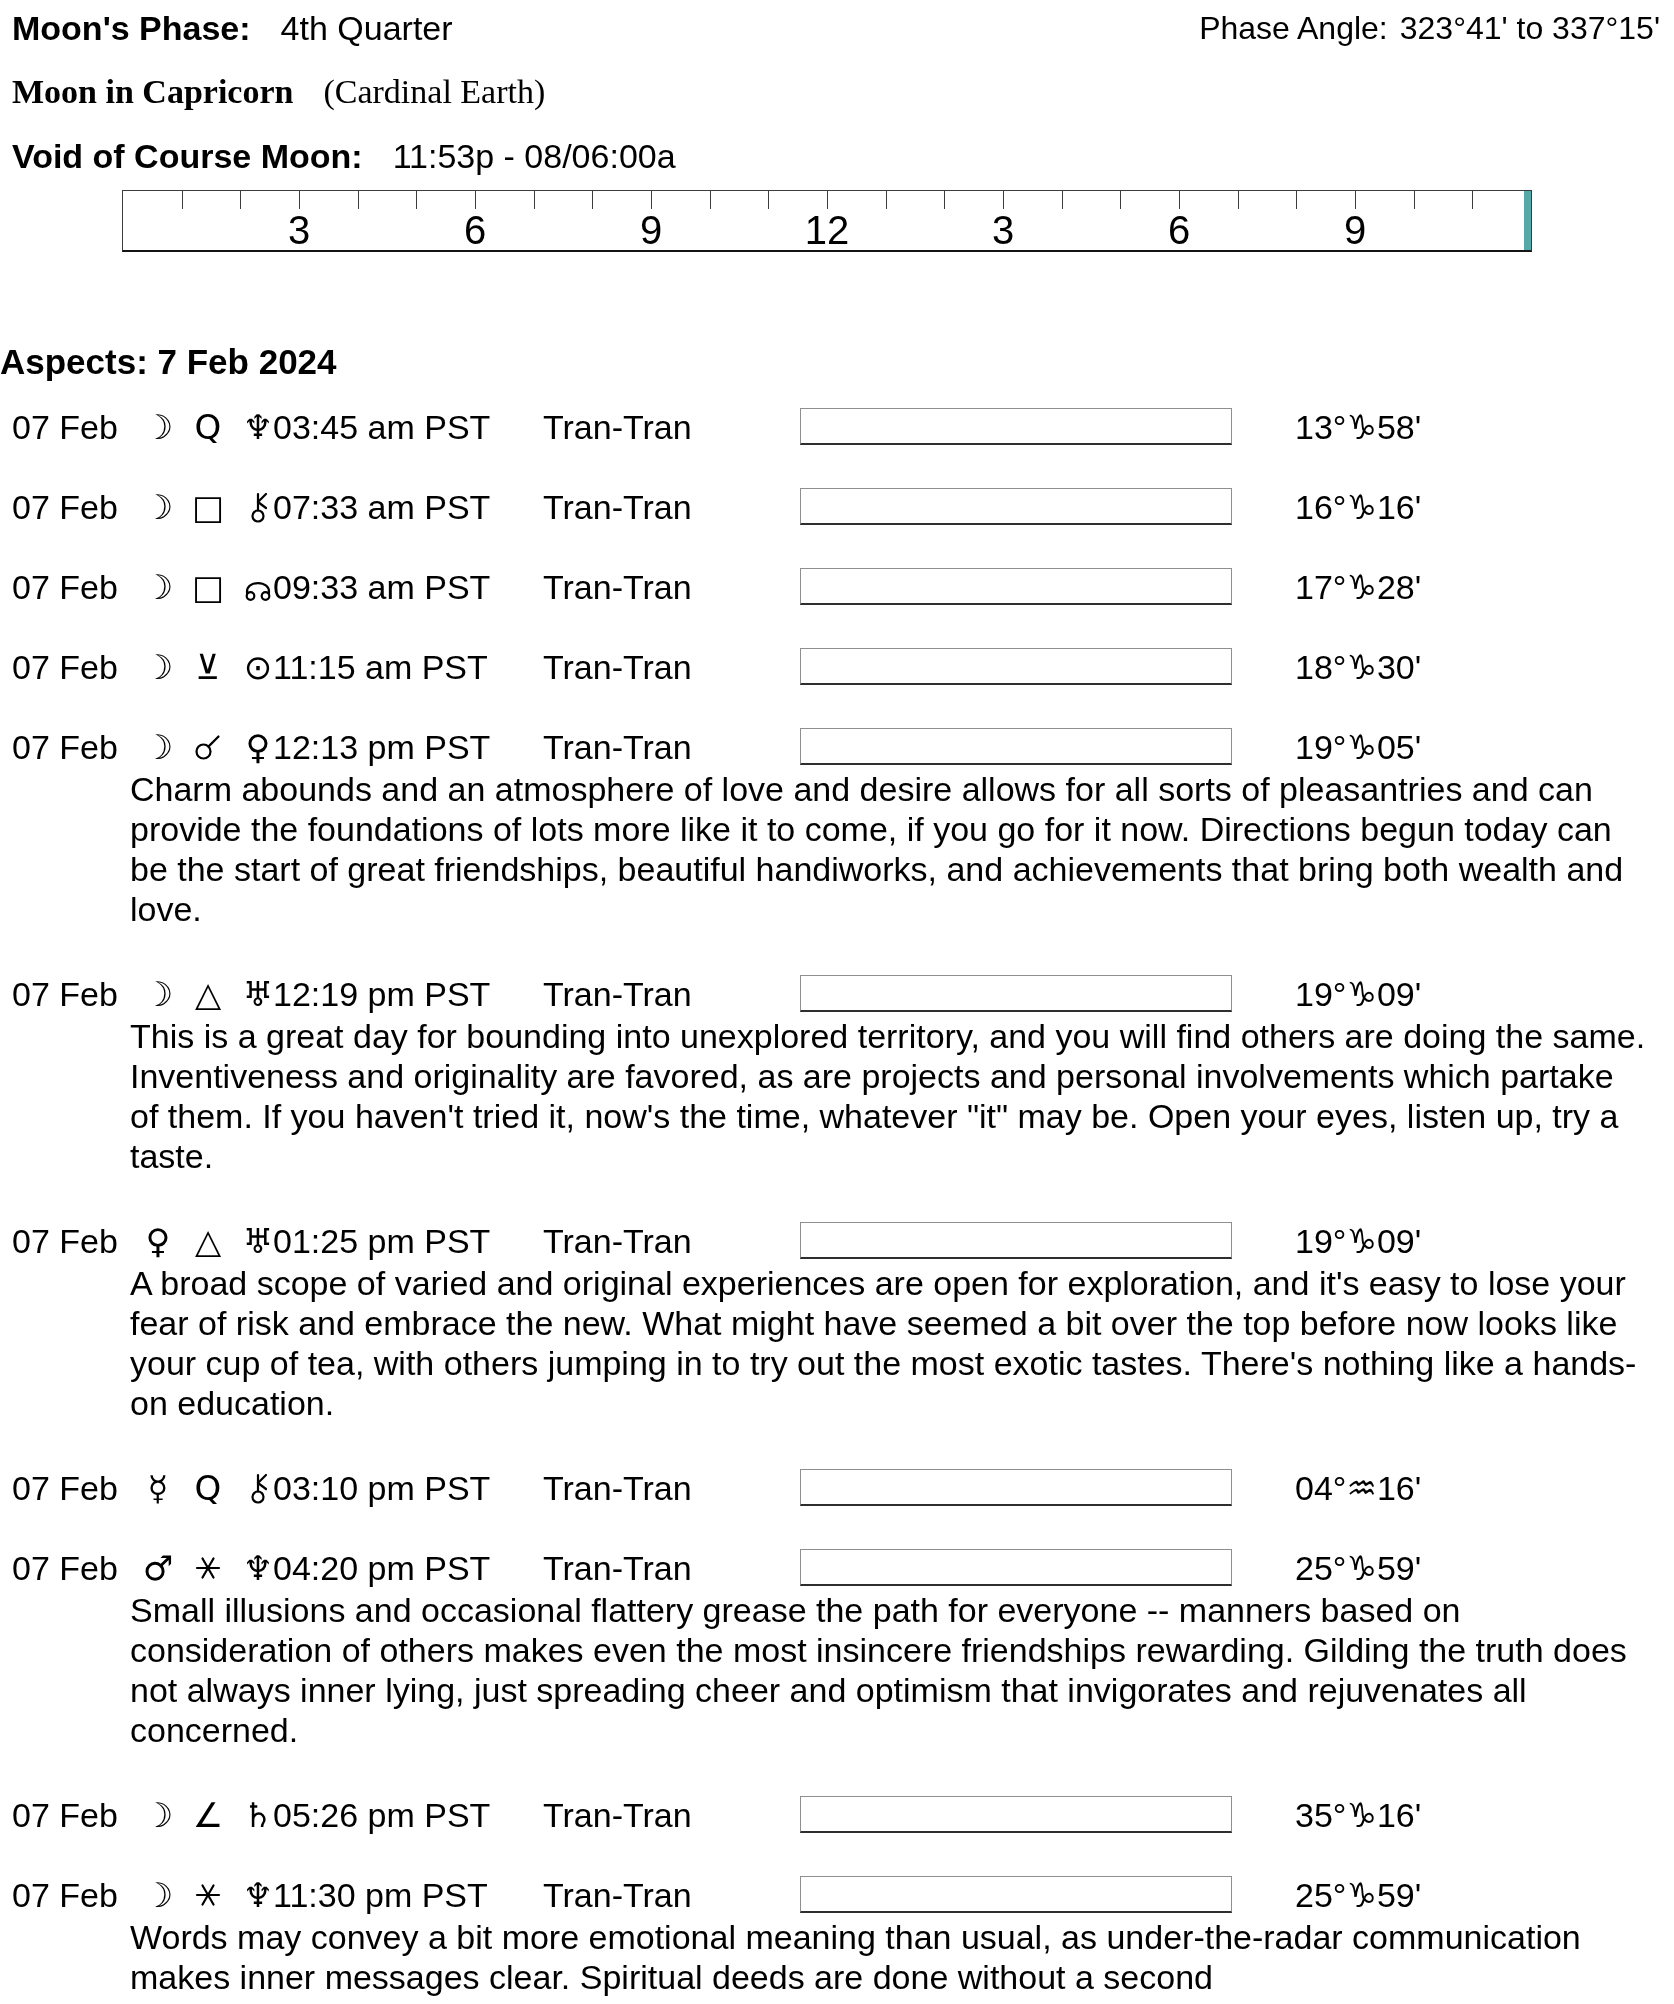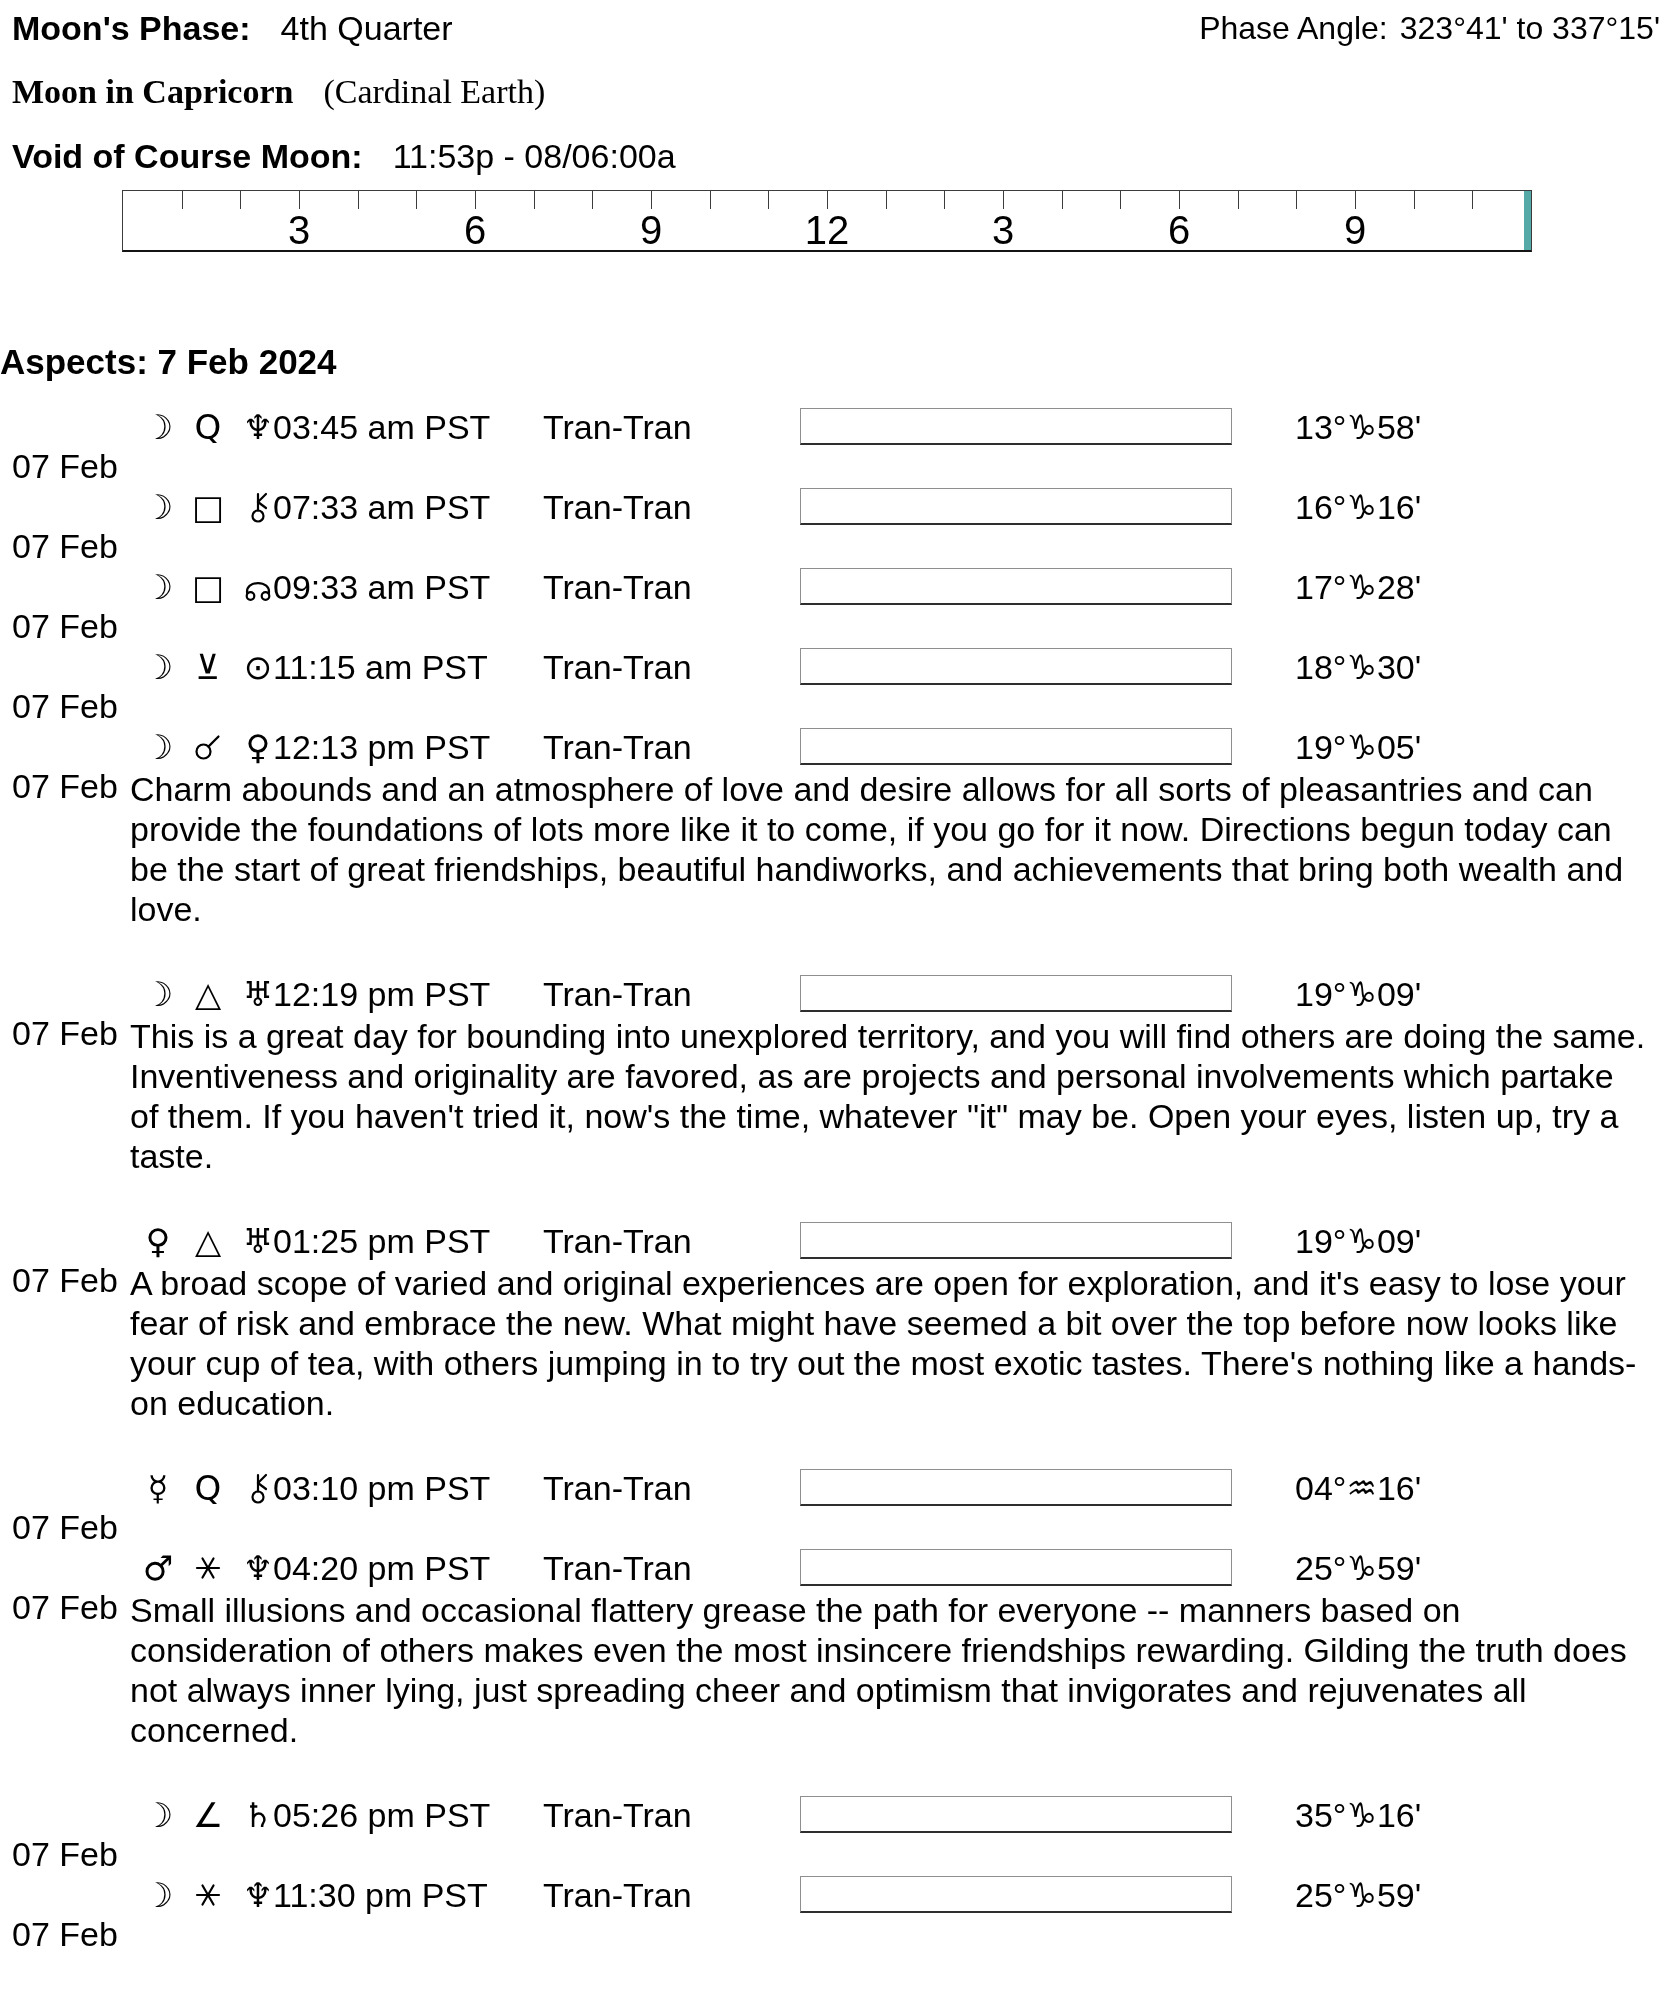--- a/index.html
+++ b/index.html
@@ -25,21 +25,21 @@
   .tick { position:absolute; top:0; width:1px; height:18px; background:#3c3c3c; }
   .rlabel { position:absolute; bottom:0px; transform:translateX(-50%); font-size:40px; line-height:1; }
   #voc-marker { position:absolute; top:0; bottom:0; }
 
   #aspects-title { text-align:left; font-weight:bold; font-size:35px; margin:90px 0 26px 0; }
 
   #aspect-list { }
   .row { position:relative; height:38px; margin-bottom:42px; font-size:34px; }
   .row.has-para { margin-bottom:2px; }
   .col { position:absolute; top:50%; transform:translateY(-50%); white-space:nowrap; }
-  .c-date { left:12px;margin-top:39px; }
+  .c-date { left:12px; }
   .c-gly  { left:133px; display:flex; }
   .g { width:50px; text-align:center; font-family:"DejaVu Sans",sans-serif; }
   .g svg { width:32px; height:32px; vertical-align:-4px; }
   .g svg * { stroke:#000; stroke-width:2.2; fill:none; stroke-linecap:round; }
   .c-time { left:273px; }
   .c-type { left:543px; }
   .c-bar {
     left:800px; top:0; transform:none; width:432px; height:37px;
     background:#fff; border:1px solid #8f8f8f; border-bottom:2px solid #2e2e2e;
   }
@@ -262,13 +262,14 @@
             <line x1="10.5" y1="6.5" x2="21.5" y2="25.5"></line>
             <line x1="21.5" y1="6.5" x2="10.5" y2="25.5"></line>
           </svg></span>
         <span class="g">♆</span>
       </span>
     <span class="col c-time">11:30 pm PST</span>
     <span class="col c-type">Tran-Tran</span>
     <span class="col c-bar"><span class="fill" style="width: 11%; background: rgb(195, 222, 213);"></span></span>
     <span class="col c-deg"><span>25°</span><span class="g-sign" style="font-family: &quot;DejaVu Sans&quot;, sans-serif;">♑</span><span>59'</span></span>
   </div>
+<div class="para">Words may convey a bit more emotional meaning than usual, as under-the-radar communication makes inner messages clear. Spiritual deeds are done without a second</div>
   </div>
 
 </body></html>

